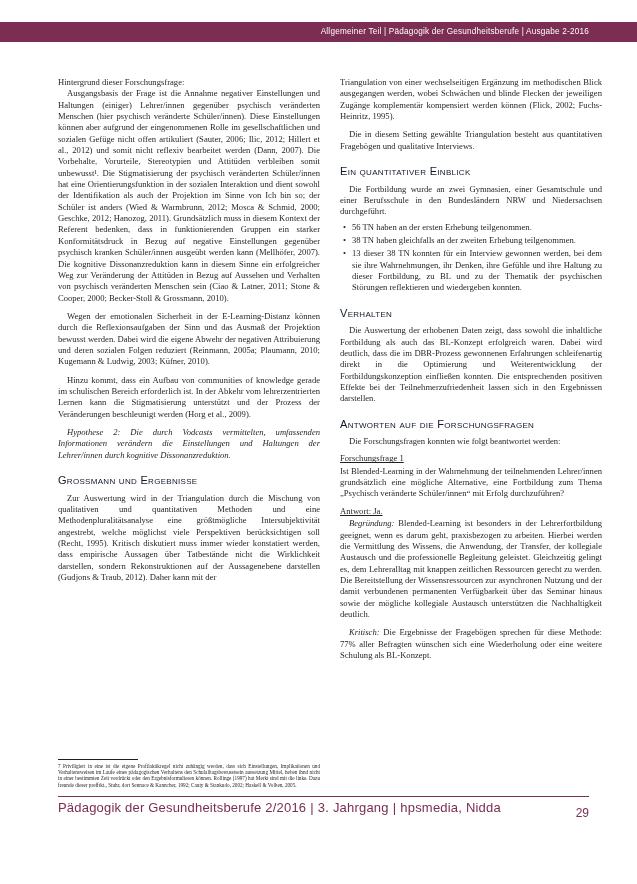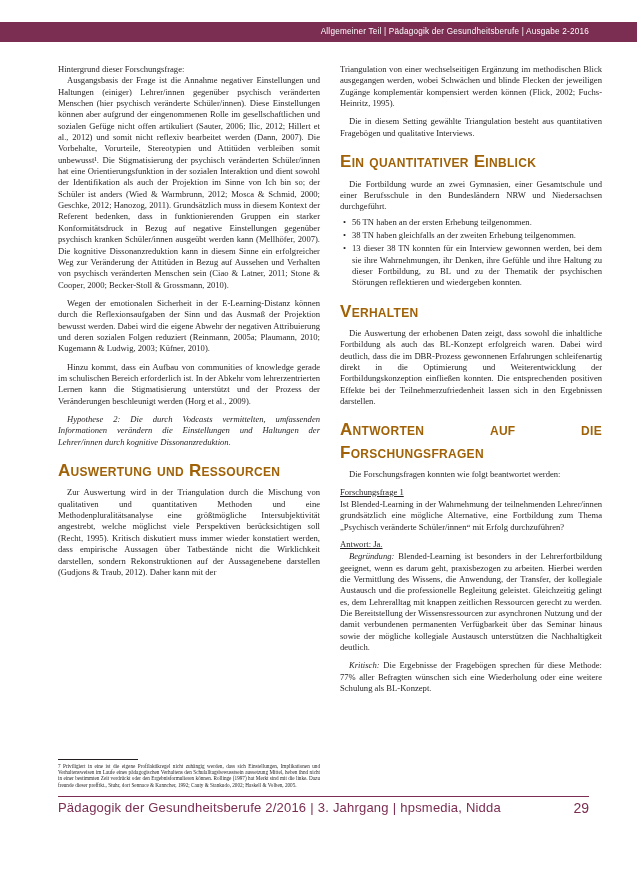--- a/index.html
+++ b/index.html
@@ -48,21 +48,21 @@
     top: 22px;
     left: 0;
     width: 24px;
     height: 20px;
     background: #7b2d52;
   }
 
   
   .col {
     position: absolute;
-    top: 64px;
+    top: 77px;
     width: 262px;
     text-align: justify;
     font-size: 8.6px;
     line-height: 1.32;
     hyphens: auto;
   }
   .col-left { left: 58px; }
   .col-right { left: 340px; }
 
   p {
@@ -72,25 +72,25 @@
   p.ind {
     text-indent: 9px;
   }
   p.gap {
     margin-top: 7px;
   }
 
   h2.section {
     font-family: "Liberation Sans", sans-serif;
     font-variant: small-caps;
-    font-weight: bold;
-    font-size: 17px;
+    font-weight: normal;
+    font-size: 11px;
     letter-spacing: 0.3px;
     margin: 12px 0 5px 0;
-    color: #a16207;
+    color: #0f172a;
   }
   h3.sub {
     font-family: Liberation Serif, serif;
     font-size: 8.6px;
     font-weight: normal;
     font-style: normal;
     margin: 6px 0 1px 0;
     text-decoration: underline;
     text-underline-offset: 1px;
   }
@@ -163,44 +163,44 @@
     letter-spacing: 0.2px;
     white-space: nowrap;
   }
   .footer-text .sep {
     color: #7b2d52;
     padding: 0 4px;
   }
   .footer-page {
     position: absolute;
     right: 48px;
-    top: 4px;
-    font-family: "Liberation Sans", sans-serif;
-    font-size: 14px;
+    top: 10px;
+    font-family: "Liberation Sans", sans-serif;
+    font-size: 12px;
     color: #7b2d52;
     text-align: right;
   }
 </style>
 </head>
 <body>
 
 <div class="page">
 
   <div class="header-left-block"></div>
   <div class="header-bar">
     <span class="header-text">Allgemeiner Teil | Pädagogik der Gesundheitsberufe | Ausgabe 2-2016</span>
   </div>
 
   <div class="col col-left">
     <p>Hintergrund dieser Forschungsfrage:</p>
     <p class="ind">Ausgangsbasis der Frage ist die Annahme negativer Einstellungen und Haltungen (einiger) Lehrer/innen gegenüber psychisch veränderten Menschen (hier psychisch veränderte Schüler/innen). Diese Einstellungen können aber aufgrund der eingenommenen Rolle im gesellschaftlichen und sozialen Gefüge nicht offen artikuliert (Sauter, 2006; Ilic, 2012; Hillert et al., 2012) und somit nicht reflexiv bearbeitet werden (Dann, 2007). Die Vorbehalte, Vorurteile, Stereotypien und Attitüden verbleiben somit unbewusst¹. Die Stigmatisierung der psychisch veränderten Schüler/innen hat eine Orientierungsfunktion in der sozialen Interaktion und dient sowohl der Identifikation als auch der Projektion im Sinne von Ich bin so; der Schüler ist anders (Wied &amp; Warmbrunn, 2012; Mosca &amp; Schmid, 2000; Geschke, 2012; Hanozog, 2011). Grundsätzlich muss in diesem Kontext der Referent bedenken, dass in funktionierenden Gruppen ein starker Konformitätsdruck in Bezug auf negative Einstellungen gegenüber psychisch kranken Schüler/innen ausgeübt werden kann (Mellhöfer, 2007). Die kognitive Dissonanzreduktion kann in diesem Sinne ein erfolgreicher Weg zur Veränderung der Attitüden in Bezug auf Aussehen und Verhalten von psychisch veränderten Menschen sein (Ciao &amp; Latner, 2011; Stone &amp; Cooper, 2000; Becker-Stoll &amp; Grossmann, 2010).</p>
     <p class="ind gap">Wegen der emotionalen Sicherheit in der E-Learning-Distanz können durch die Reflexionsaufgaben der Sinn und das Ausmaß der Projektion bewusst werden. Dabei wird die eigene Abwehr der negativen Attribuierung und deren sozialen Folgen reduziert (Reinmann, 2005a; Plaumann, 2010; Kugemann &amp; Ludwig, 2003; Küfner, 2010).</p>
     <p class="ind gap">Hinzu kommt, dass ein Aufbau von communities of knowledge gerade im schulischen Bereich erforderlich ist. In der Abkehr vom lehrerzentrierten Lernen kann die Stigmatisierung unterstützt und der Prozess der Veränderungen beschleunigt werden (Horg et al., 2009).</p>
     <p class="ind gap hyp">Hypothese 2: Die durch Vodcasts vermittelten, umfassenden Informationen verändern die Einstellungen und Haltungen der Lehrer/innen durch kognitive Dissonanzreduktion.</p>
-    <h2 class="section">Auswertung und Ressourcen</h2>
+    <h2 class="section">Grossmann und Ergebnisse</h2>
     <p class="ind">Zur Auswertung wird in der Triangulation durch die Mischung von qualitativen und quantitativen Methoden und eine Methodenpluralitätsanalyse eine größtmögliche Intersubjektivität angestrebt, welche möglichst viele Perspektiven berücksichtigen soll (Recht, 1995). Kritisch diskutiert muss immer wieder konstatiert werden, dass empirische Aussagen über Tatbestände nicht die Wirklichkeit darstellen, sondern Rekonstruktionen auf der Aussagenebene darstellen (Gudjons &amp; Traub, 2012). Daher kann mit der</p>
   </div>
 
   <div class="footnote">
     <div class="rule"></div>
     <div>7 Priviligiert in eine ist die eigene Profilaktikregel nicht zuhängig werden, dass sich Einstellungen, Implikationen und Verhaltensweisen im Laufe eines pädagogischen Verhaltens den Schulalltagsbewusstsein aussetzung Mittel, heben ihnd nicht in einer bestimmten Zeit verdrückt oder den Ergebnisformulieren können. Rollinge (1997) hat Merkt sind mit die linke. Dazu freunde dieser prefftkt., Stuhr, dort Sennace &amp; Kanncher, 1992; Cauty &amp; Stankudo, 2002; Haskell &amp; Volben, 2005.</div>
   </div>
 
   <div class="col col-right">
     <p>Triangulation von einer wechselseitigen Ergänzung im methodischen Blick ausgegangen werden, wobei Schwächen und blinde Flecken der jeweiligen Zugänge komplementär kompensiert werden können (Flick, 2002; Fuchs-Heinritz, 1995).</p>

